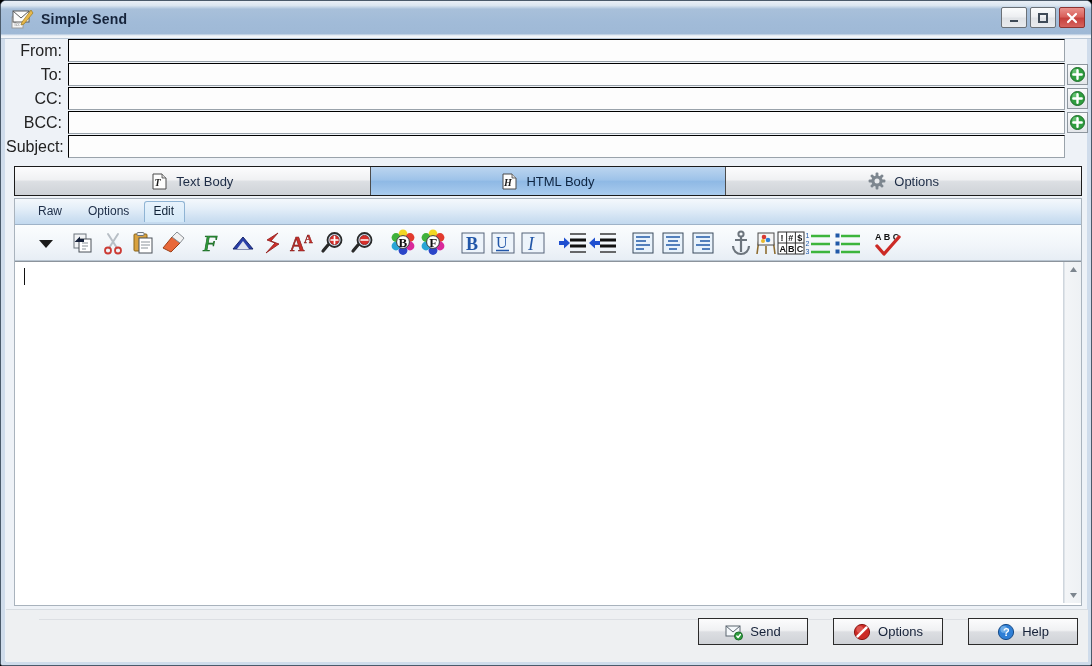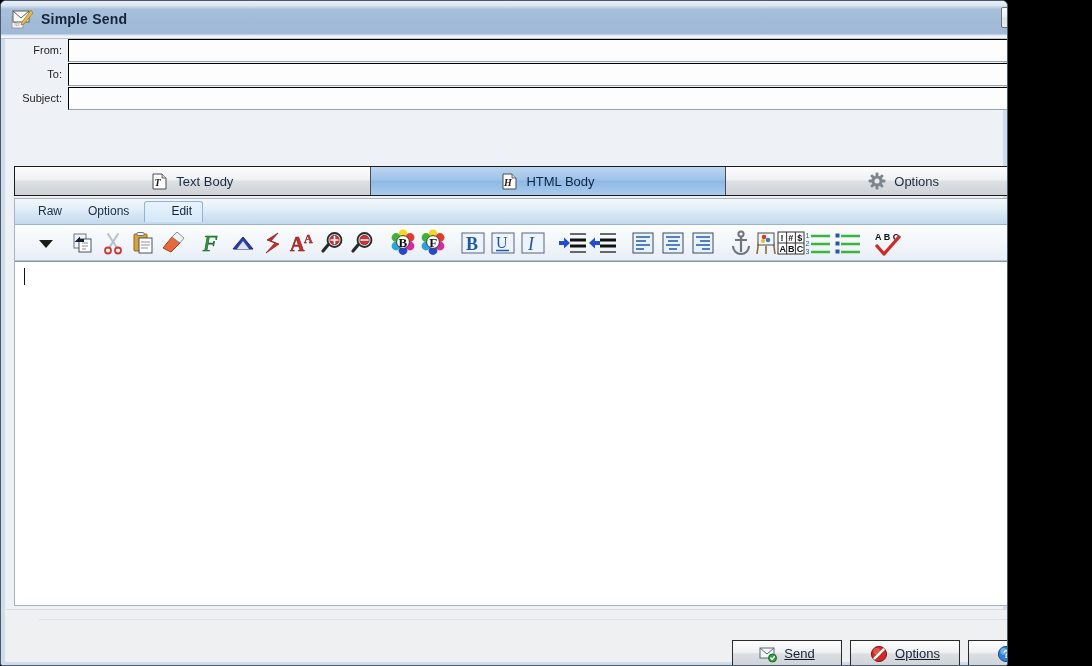--- a/index.html
+++ b/index.html
@@ -9,21 +9,21 @@
     background: #000;
     font-family: "Liberation Sans", sans-serif;
     font-size: 12px;
     color: #1a1a2e;
   }
 
   
   .window {
     position: absolute;
     left: 0; top: 0;
-    width: 1008px; height: 666px;
+    width: 1092px; height: 666px;
     box-sizing: border-box;
     background: #eef2f7;
     border: 1px solid #4a5a6a;
     border-radius: 6px 6px 3px 3px;
     overflow: hidden;
   }
   .frame-inner {
     position: absolute;
     left: 0; top: 0; right: 0; bottom: 0;
     border: 4px solid #cfdceb;
@@ -81,21 +81,21 @@
     position: relative;
     height: 23px;
     margin-bottom: 1px;
     display: flex;
     align-items: stretch;
   }
   .field-label {
     width: 62px;
     text-align: right;
     padding-right: 6px;
-    font-size: 11px;
+    font-size: 16px;
     color: #222;
     line-height: 23px;
     box-sizing: border-box;
   }
   .field-input {
     flex: 1;
     background: #fdfdfd;
     border: 1px solid #000;
     border-color: #000 #9aa3ab #9aa3ab #000;
     box-sizing: border-box;
@@ -167,21 +167,21 @@
     font-size: 12px;
     color: #20304a;
     padding: 3px 11px 4px 11px;
     border-radius: 3px 3px 0 0;
     cursor: default;
   }
   .subtab.active {
     background: linear-gradient(to bottom, #e8f3fc, #d3e8f8);
     border: 1px solid #8fb4d4;
     border-bottom: none;
-    padding: 2px 10px 4px 26px;
+    padding: 2px 10px 4px 8px;
     color: #102338;
   }
   .toolbar {
     height: 36px;
     background: linear-gradient(to bottom, #fbfdfe 0%, #f2f6fa 55%, #e7eef5 100%);
     border-bottom: 1px solid #b8c4d0;
     display: flex; align-items: center;
     padding-left: 18px;
     gap: 0px;
     box-sizing: border-box;
@@ -230,22 +230,22 @@
 
   
   .footer {
     position: absolute; left: 5px; top: 608px;
     width: 1082px; height: 53px;
     background: #eef0f2;
     border-top: 1px solid #d7dce1;
     box-sizing: border-box;
   }
   .footer-btns {
-    position: absolute; right: 10px; top: 30px;
-    display: flex; gap: 8px; text-decoration: underline;
+    position: absolute; right: 10px; top: 8px;
+    display: flex; gap: 25px;
   }
   .fbtn {
     width: 110px; height: 27px;
     border: 1px solid #2b2b2b;
     background: linear-gradient(to bottom, #fcfcfd 0%, #f0f1f3 45%, #dcdee2 52%, #cfd2d7 100%);
     display: flex; align-items: center; justify-content: center;
     gap: 7px;
     font-size: 13px;
     color: #152138;
     box-sizing: border-box;
@@ -318,21 +318,47 @@
         <span>
           <svg width="17" height="17" viewBox="0 0 17 17">
             <circle cx="8.5" cy="8.5" r="7" fill="#2f9e3f" stroke="#1d6b2a" stroke-width="1"></circle>
             <circle cx="6.6" cy="6.2" r="3.2" fill="#72c97e" opacity=".75"></circle>
             <path d="M8.5 4.3 V12.7 M4.3 8.5 H12.7" stroke="#ffffff" stroke-width="2.4" stroke-linecap="round"></path>
           </svg>
         </span>
       </div>
     </div>
 
-
+    <div class="field-row">
+      <div class="field-label">CC:</div>
+      <input class="field-input" type="text" placeholder="" style="">
+      <div class="addr-btn">
+        <span>
+          <svg width="17" height="17" viewBox="0 0 17 17">
+            <circle cx="8.5" cy="8.5" r="7" fill="#2f9e3f" stroke="#1d6b2a" stroke-width="1"></circle>
+            <circle cx="6.6" cy="6.2" r="3.2" fill="#72c97e" opacity=".75"></circle>
+            <path d="M8.5 4.3 V12.7 M4.3 8.5 H12.7" stroke="#ffffff" stroke-width="2.4" stroke-linecap="round"></path>
+          </svg>
+        </span>
+      </div>
+    </div>
+
+    <div class="field-row">
+      <div class="field-label">BCC:</div>
+      <input class="field-input" type="text" placeholder="" style="">
+      <div class="addr-btn">
+        <span>
+          <svg width="17" height="17" viewBox="0 0 17 17">
+            <circle cx="8.5" cy="8.5" r="7" fill="#2f9e3f" stroke="#1d6b2a" stroke-width="1"></circle>
+            <circle cx="6.6" cy="6.2" r="3.2" fill="#72c97e" opacity=".75"></circle>
+            <path d="M8.5 4.3 V12.7 M4.3 8.5 H12.7" stroke="#ffffff" stroke-width="2.4" stroke-linecap="round"></path>
+          </svg>
+        </span>
+      </div>
+    </div>
 
     <div class="field-row">
       <div class="field-label">Subject:</div>
       <input class="field-input" type="text" placeholder="" style="">
       <div class="addr-spacer"></div>
     </div>
   </div>
 
   <div class="tabstrip">
 

